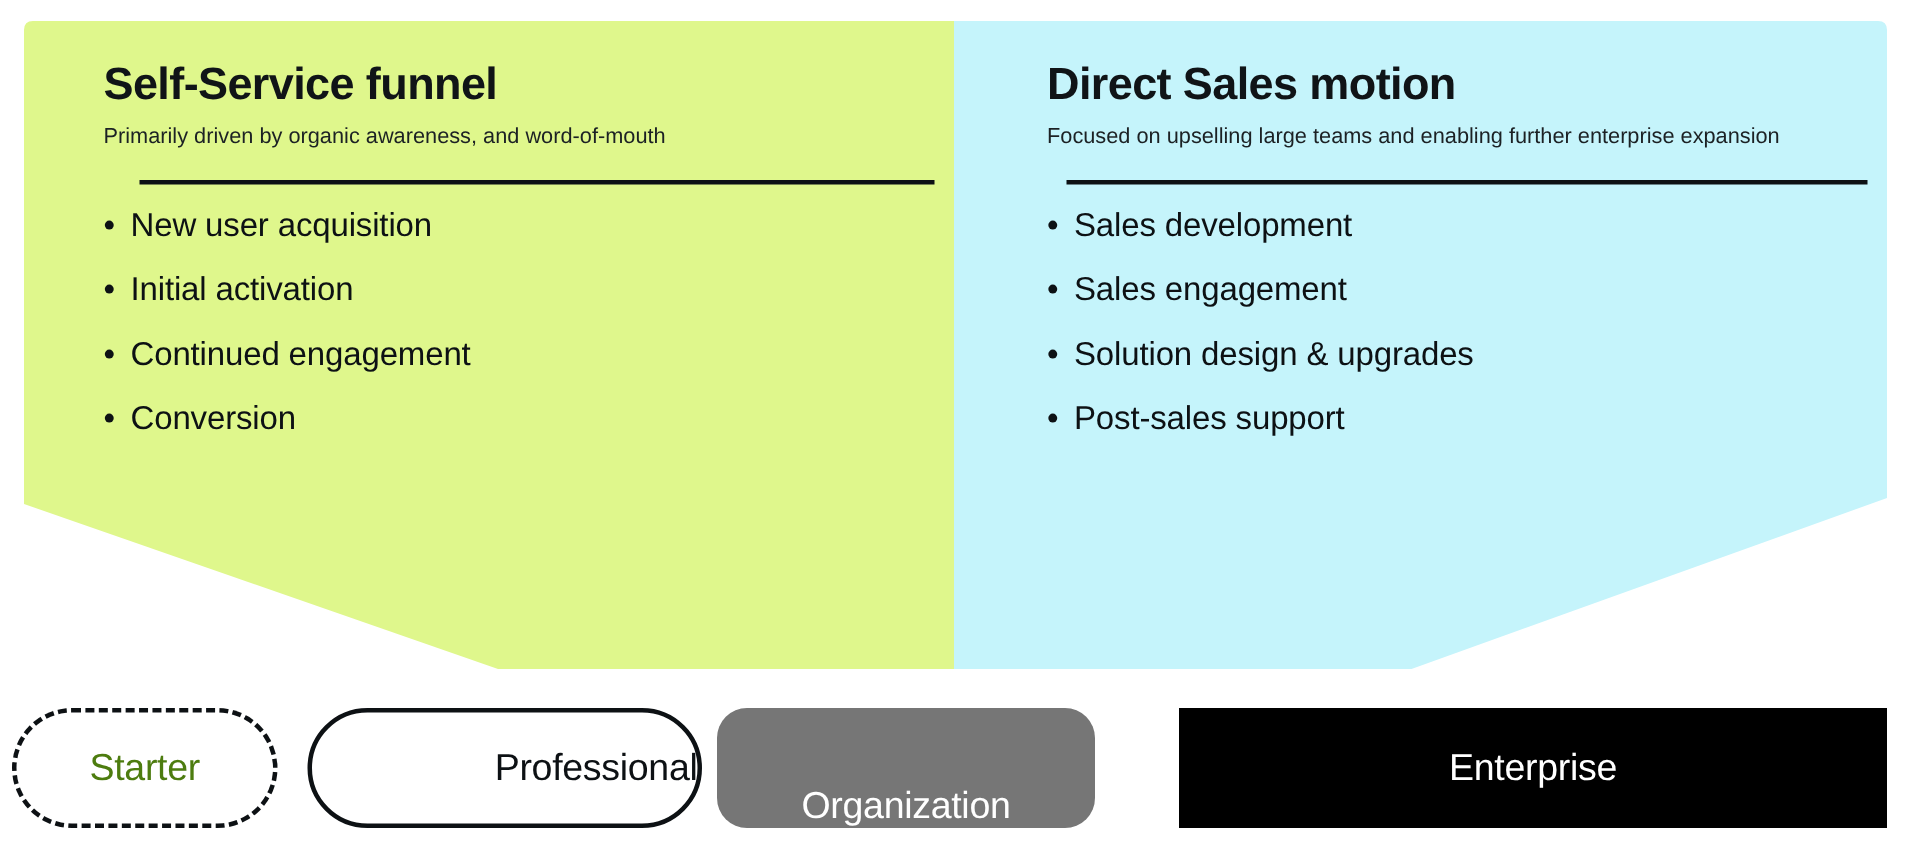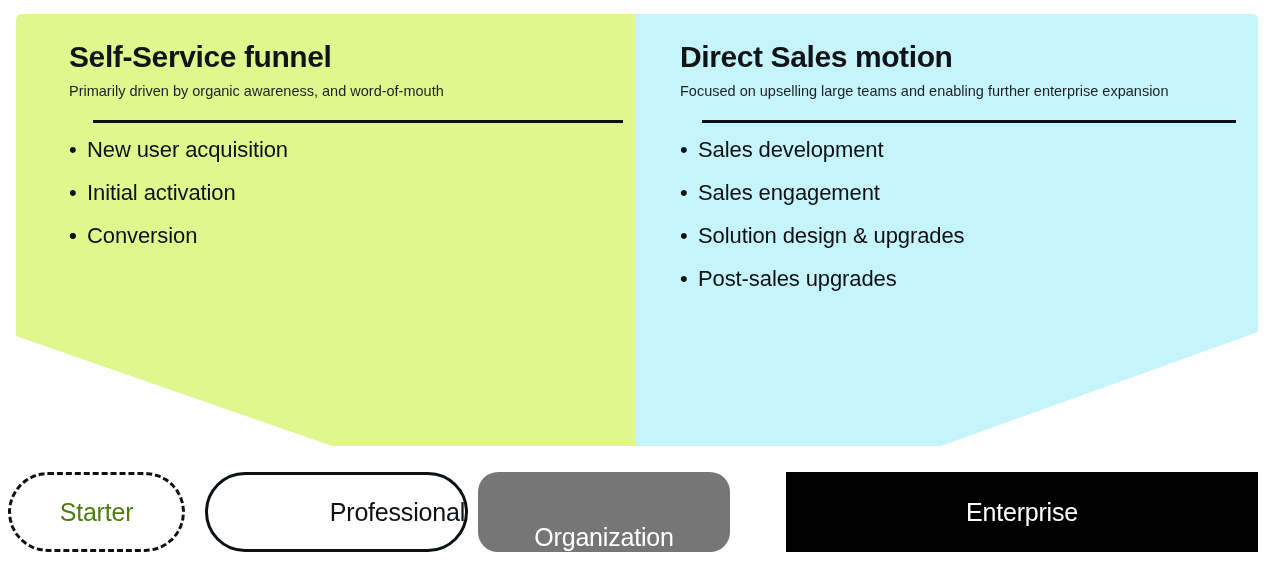--- a/index.html
+++ b/index.html
@@ -31,21 +31,21 @@
 
   
   .panel {
     position: absolute;
     top: 14px;
   }
   #panel-self-service { left: 16px;  width: 620px; padding-left: 11px; }
   #panel-direct-sales { left: 636px; width: 622px; }
 
   .panel-inner-left  { padding: 26px 0 0 42px; }
-  .panel-inner-right { padding: 26px 0 0 44px; }
+  .panel-inner-right { padding: 26px 0 0 62px; }
 
   .panel-title {
     font-size: 30px;
     font-weight: 700;
     color: #101417;
     letter-spacing: -0.4px;
     line-height: 1.1;
     margin: 0 0 8px 0;
     white-space: nowrap;
   }
@@ -160,20 +160,21 @@
         <li>
           <span class="bullet-dot">•</span>
           <span>New user acquisition</span>
         </li>
         <li>
           <span class="bullet-dot">•</span>
           <span>Initial activation</span>
         </li>
         <li>
           <span class="bullet-dot">•</span>
+          <span>Continued engagement</span>
         </li>
         <li>
           <span class="bullet-dot">•</span>
           <span>Conversion</span>
         </li>
       </ul>
     </div>
   </div>
 
   <div class="panel" id="panel-direct-sales">
@@ -189,21 +190,21 @@
         <li>
           <span class="bullet-dot">•</span>
           <span>Sales engagement</span>
         </li>
         <li>
           <span class="bullet-dot">•</span>
           <span>Solution design &amp; upgrades</span>
         </li>
         <li>
           <span class="bullet-dot">•</span>
-          <span>Post-sales upgrades</span>
+          <span>Post-sales support</span>
         </li>
       </ul>
     </div>
   </div>
 
   <div id="tier-row">
     <div class="tier" id="tier-starter">
       <span>Starter</span>
     </div>
     <div class="tier" id="tier-professional">

